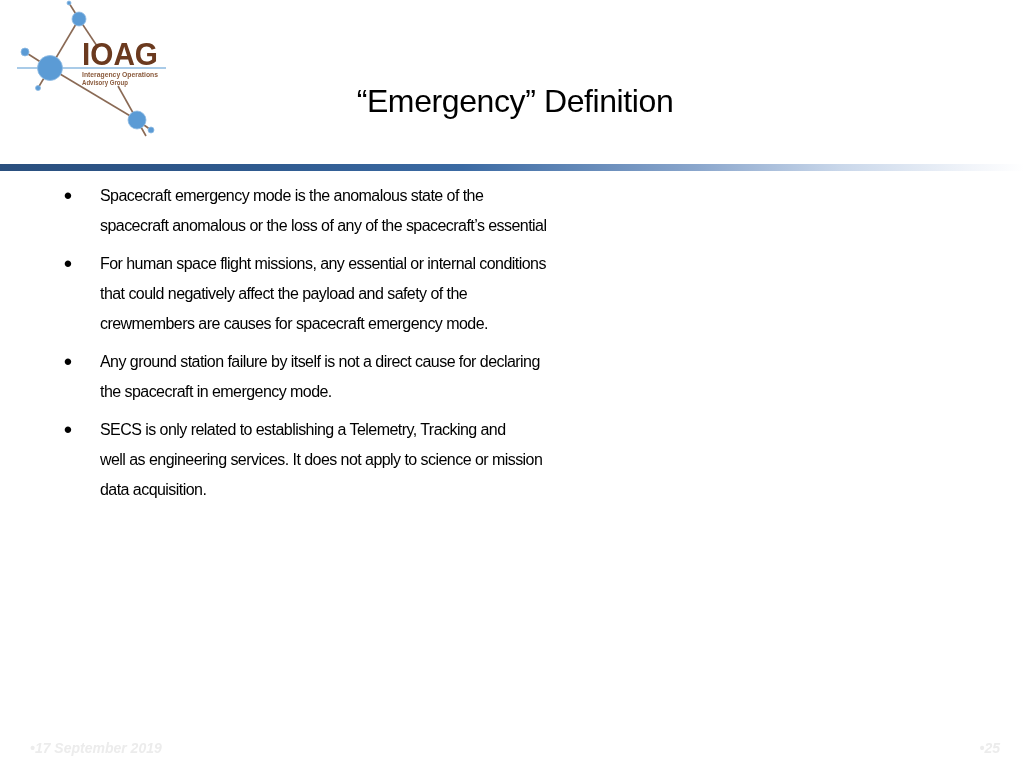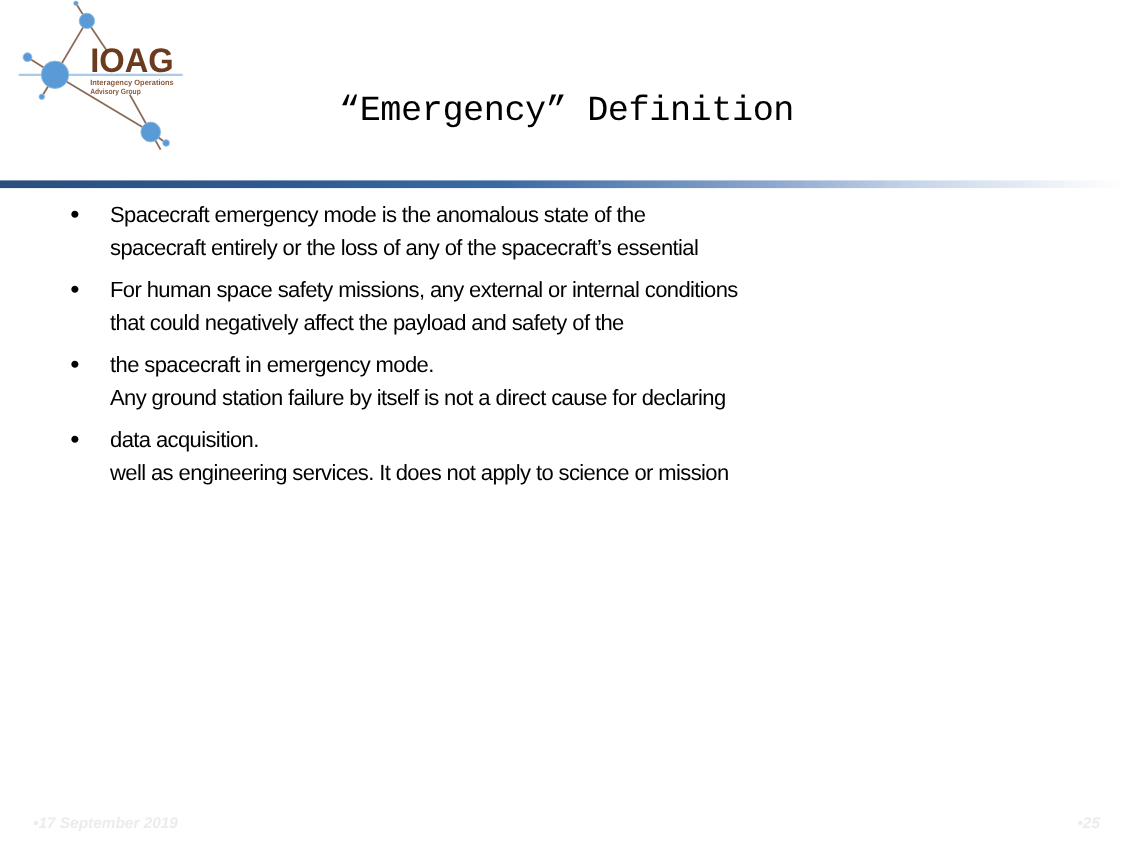--- a/index.html
+++ b/index.html
@@ -30,21 +30,20 @@
       position: absolute;
       left: 260px;
       top: 80px;
       width: 510px;
       text-align: center;
       font-size: 32px;
       line-height: 42px;
       letter-spacing: -0.4px;
       color: #000000;
       white-space: nowrap;
-      font-family: Liberation Mono, monospace;
     }
     .title-bar {
       position: absolute;
       left: 0;
       top: 164px;
       width: 1024px;
       height: 7px;
       background: linear-gradient(to right,
         #2a4f7e 0%,
         #2f5a8f 25%,
@@ -75,21 +74,21 @@
       font-size: 24px;
       line-height: 30px;
       width: 20px;
       text-align: center;
     }
     .bullet-lines {
       margin-left: 100px;
     }
     .bullet-line {
       display: block;
-      font-size: 20px;
+      font-size: 16px;
       line-height: 30px;
       letter-spacing: -0.55px;
       white-space: nowrap;
       color: #000000;
     }
     .footer-date {
       position: absolute;
       left: 30px;
       top: 740px;
       font-size: 14px;
@@ -148,45 +147,47 @@
   <div class="title">“Emergency” Definition</div>
 
   <div class="title-bar"></div>
 
   <div class="body">
 
     <div class="bullet-item">
       <span class="bullet-dot">•</span>
       <div class="bullet-lines">
         <span class="bullet-line">Spacecraft emergency mode is the anomalous state of the</span>
-        <span class="bullet-line">spacecraft entirely or the loss of any of the spacecraft’s essential</span>
+        <span class="bullet-line">spacecraft anomalous or the loss of any of the spacecraft’s essential</span>
       </div>
     </div>
 
     <div class="bullet-item">
       <span class="bullet-dot">•</span>
       <div class="bullet-lines">
-        <span class="bullet-line">For human space safety missions, any external or internal conditions</span>
+        <span class="bullet-line">For human space flight missions, any essential or internal conditions</span>
         <span class="bullet-line">that could negatively affect the payload and safety of the</span>
+        <span class="bullet-line">crewmembers are causes for spacecraft emergency mode.</span>
       </div>
     </div>
 
     <div class="bullet-item">
       <span class="bullet-dot">•</span>
       <div class="bullet-lines">
+        <span class="bullet-line">Any ground station failure by itself is not a direct cause for declaring</span>
         <span class="bullet-line">the spacecraft in emergency mode.</span>
-        <span class="bullet-line">Any ground station failure by itself is not a direct cause for declaring</span>
       </div>
     </div>
 
     <div class="bullet-item">
       <span class="bullet-dot">•</span>
       <div class="bullet-lines">
+        <span class="bullet-line">SECS is only related to establishing a Telemetry, Tracking and</span>
+        <span class="bullet-line">well as engineering services. It does not apply to science or mission</span>
         <span class="bullet-line">data acquisition.</span>
-        <span class="bullet-line">well as engineering services. It does not apply to science or mission</span>
       </div>
     </div>
 
   </div>
 
   <div class="footer-date">•17 September 2019</div>
   <div class="footer-page">•25</div>
 
 </div>
 

